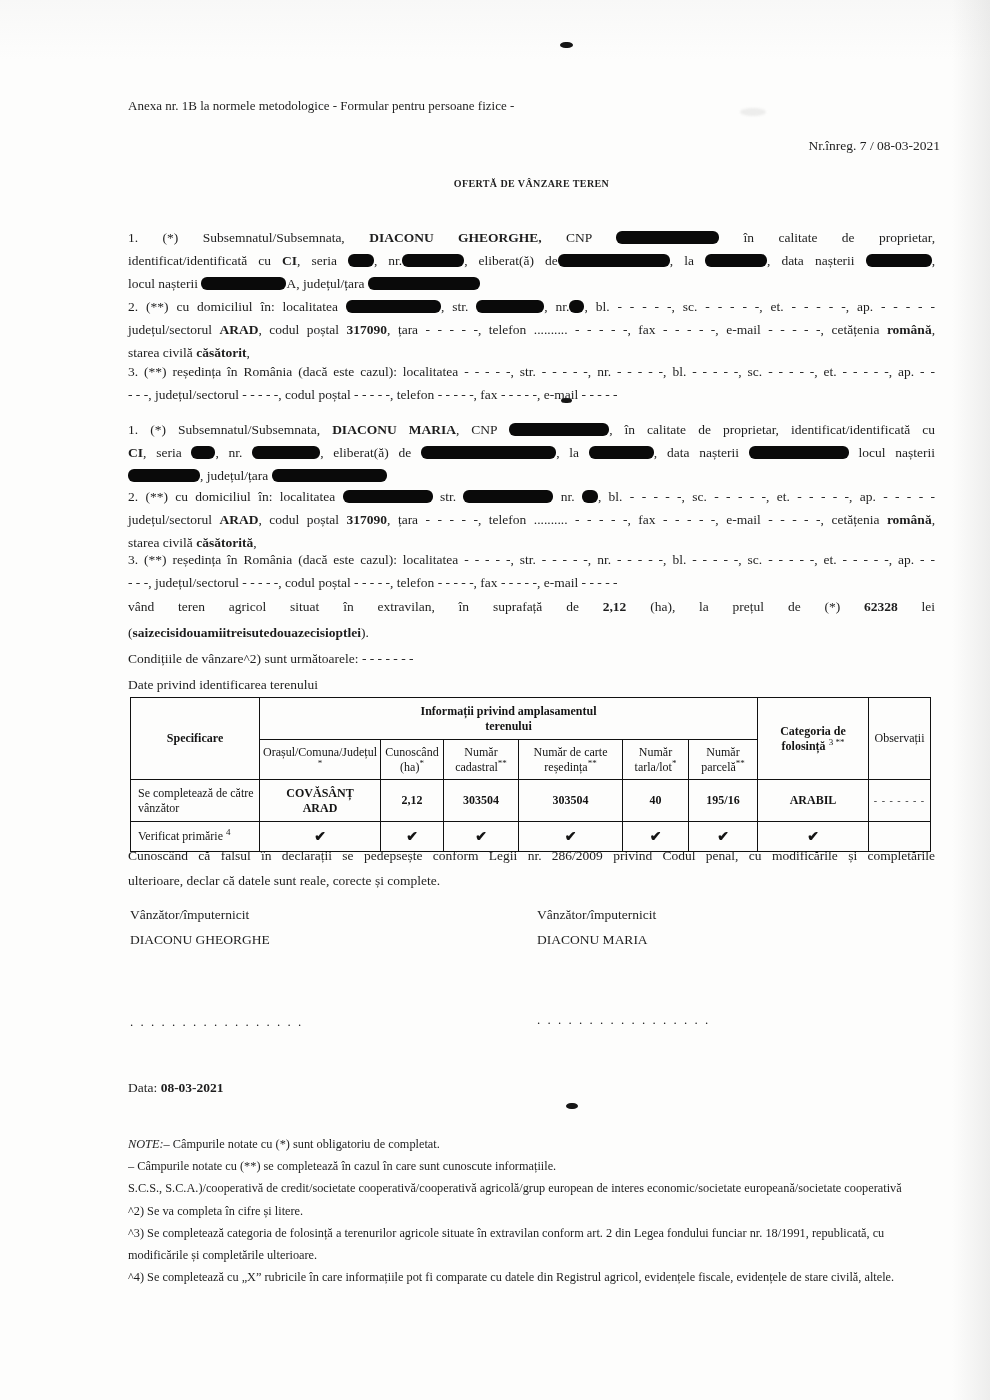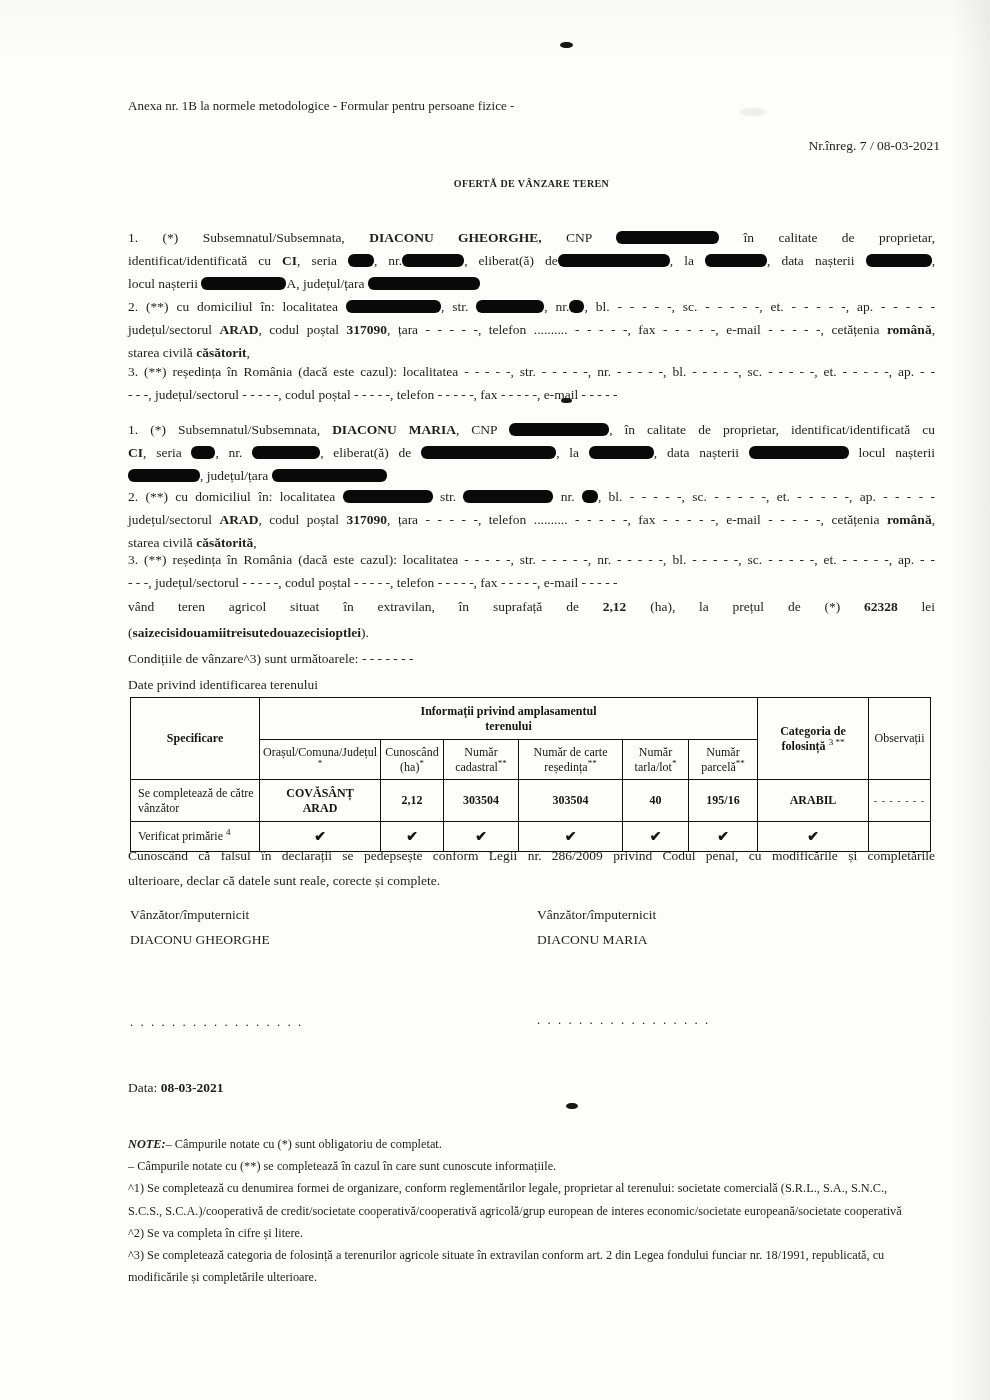--- a/index.html
+++ b/index.html
@@ -15,21 +15,21 @@
     position:absolute;inset:0;
     background:
       linear-gradient(to left, rgba(190,190,190,0.25), rgba(255,255,255,0) 38px),
       linear-gradient(to bottom, rgba(225,225,225,0.18), rgba(255,255,255,0) 60px),
       #fdfdfc;
   }
   .abs{position:absolute;}
   .ln{line-height:23px;min-height:23px;white-space:pre-wrap;}
   .j{text-align:justify;text-align-last:justify;}
   .b,b{font-weight:bold;}
-  .bi{font-weight:bold;font-style:italic;margin-top:28px;}
+  .bi{font-weight:normal;font-style:italic;margin-top:28px;}
   .sup{vertical-align:super;font-size:9px;line-height:0;}
   .redact{
     display:inline-block;height:13px;background:#0a0a0a;
     border-radius:6px;vertical-align:-2px;
   }
   .doc-text{font-size:13.5px;width:807px;left:128px;}
   .sale .ln{line-height:26px;min-height:26px;}
   .headline{font-size:13px;}
   .reg{font-size:13.5px;text-align:right;}
   .title{font-size:10px;font-weight:bold;letter-spacing:0.4px;text-align:center;width:807px;left:128px;}
@@ -97,21 +97,21 @@
       <div class="ln"><span>starea civilă </span><span class="b">căsătorită</span><span>,</span></div>
     </div>
   <div class="abs doc-text" style="top:548px;">
       <div class="ln j"><span>3. (**) reședința în România (dacă este cazul): localitatea - - - - -, str. - - - - -, nr. - - - - -, bl. - - - - -, sc. - - - - -, et. - - - - -, ap. - -</span></div>
       <div class="ln"><span>- - -, județul/sectorul - - - - -, codul poștal - - - - -, telefon - - - - -, fax - - - - -, e-mail - - - - -</span></div>
     </div>
 
   <div class="abs doc-text sale" style="top:594px;">
       <div class="ln j"><span>vând teren agricol situat în extravilan, în suprafață de </span><span class="b">2,12</span><span> (ha), la prețul de (*) </span><span class="b">62328</span><span> lei</span></div>
       <div class="ln"><span>(</span><span class="b">saizecisidouamiitreisutedouazecisioptlei</span><span>).</span></div>
-      <div class="ln"><span>Condițiile de vânzare^3) sunt următoarele: - - - - - - -</span></div>
+      <div class="ln"><span>Condițiile de vânzare^2) sunt următoarele: - - - - - - -</span></div>
       <div class="ln"><span>Date privind identificarea terenului</span></div>
     </div>
 
   <table class="land abs" style="left:130px;top:697px;">
     <colgroup>
       <col style="width:129px">
         <col style="width:121px">
         <col style="width:63px">
       <col style="width:75px">
         <col style="width:104px">
@@ -221,20 +221,20 @@
   <div class="abs dots" style="left:130px;top:1014px;">. . . . . . . . . . . . . . . . .</div>
   <div class="abs dots" style="left:537px;top:1012px;">. . . . . . . . . . . . . . . . .</div>
 
   <div class="abs doc-text" style="top:1076px;">
       <div class="ln"><span>Data: </span><span class="b">08-03-2021</span></div>
     </div>
 
   <div class="abs notes" style="top:1133px;">
       <div class="ln"><span class="bi">NOTE:</span><span>– Câmpurile notate cu (*) sunt obligatoriu de completat.</span></div>
       <div class="ln"><span>– Câmpurile notate cu (**) se completează în cazul în care sunt cunoscute informațiile.</span></div>
-      <div class="ln"><span>^1) Se completează cu denumirea formei de organizare, conform reglementărilor legale, proprietar al terenului: societate comercială (S.R.L., S.A., S.N.C.,</span></div>
       <div class="ln"><span>S.C.S., S.C.A.)/cooperativă de credit/societate cooperativă/cooperativă agricolă/grup european de interes economic/societate europeană/societate cooperativă</span></div>
       <div class="ln"><span>^2) Se va completa în cifre și litere.</span></div>
       <div class="ln"><span>^3) Se completează categoria de folosință a terenurilor agricole situate în extravilan conform art. 2 din Legea fondului funciar nr. 18/1991, republicată, cu</span></div>
       <div class="ln"><span>modificările și completările ulterioare.</span></div>
+      <div class="ln"><span>^4) Se completează cu „X” rubricile în care informațiile pot fi comparate cu datele din Registrul agricol, evidențele fiscale, evidențele de stare civilă, altele.</span></div>
     </div>
 
 </div>
 
 </body></html>

